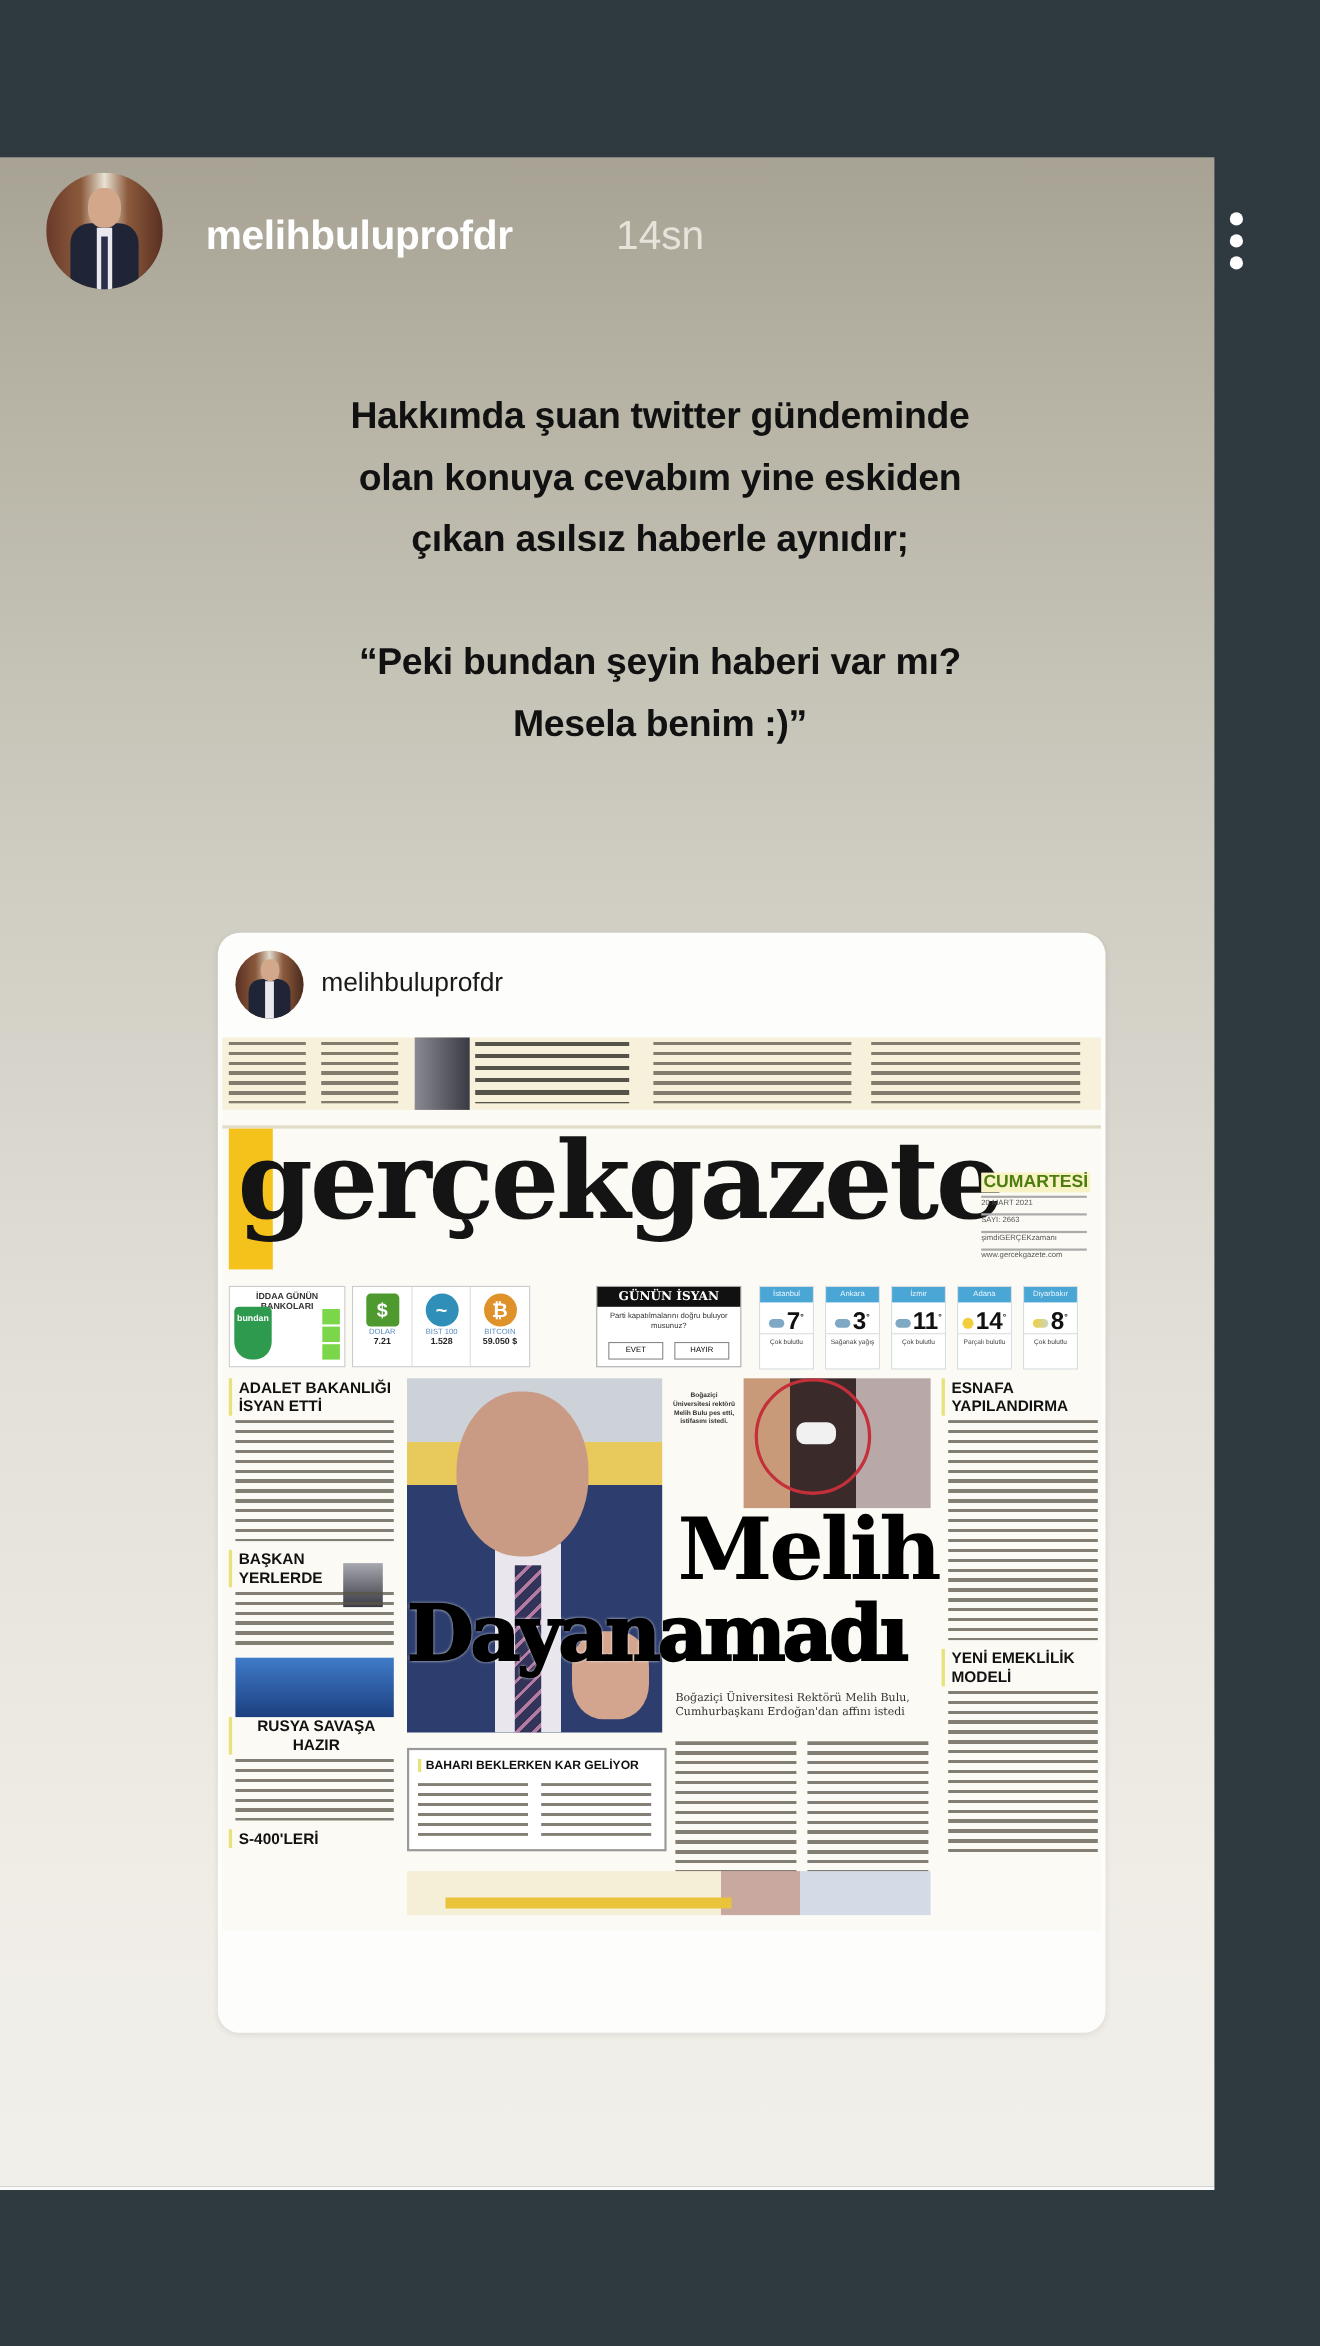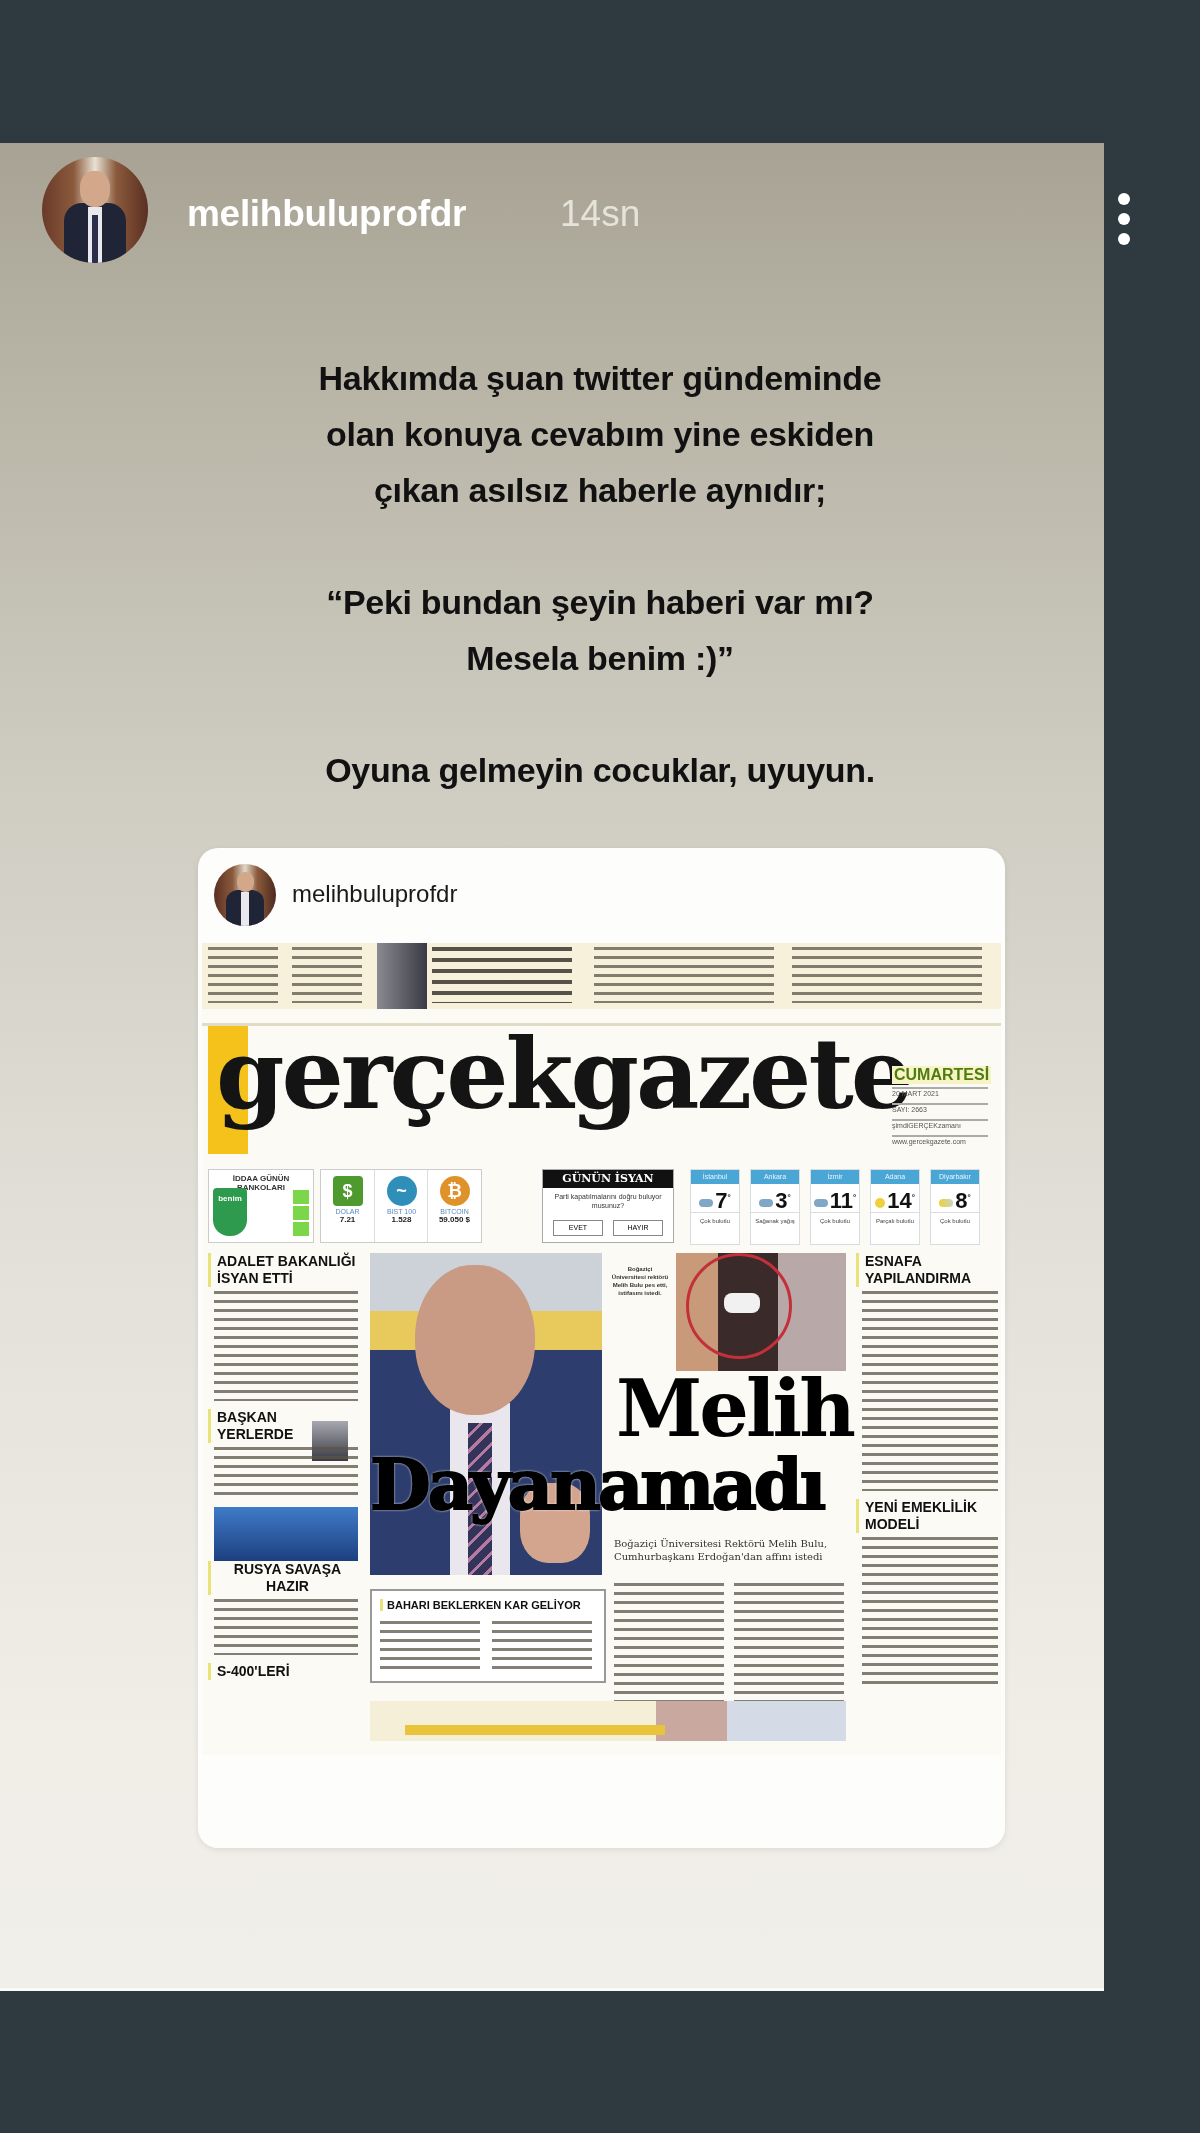--- a/index.html
+++ b/index.html
@@ -121,21 +121,20 @@
   </div>
 
   <div class="story-text">
     <p>Hakkımda şuan twitter gündeminde</p>
     <p>olan konuya cevabım yine eskiden</p>
     <p>çıkan asılsız haberle aynıdır;</p>
     <div class="gap"></div>
     <p>“Peki bundan şeyin haberi var mı?</p>
     <p>Mesela benim :)”</p>
     <div class="gap"></div>
-    <p>Oyuna gelmeyin cocuklar, uyuyun.</p>
   </div>
 
   <div class="card">
     <div class="card-header">
       <div class="card-avatar">
         <div class="suit"></div>
           <div class="shirt"></div>
           <div class="face"></div>
       </div>
       <div class="card-username">melihbuluprofdr</div>
@@ -160,21 +159,21 @@
           <div class="l">SAYI: 2663</div>
           <div class="l">şimdiGERÇEKzamanı</div>
           <div class="l">www.gercekgazete.com</div>
         </div>
       </div>
 
       <div class="widgets">
         <div class="w-iddaa">
           <div class="t">İDDAA GÜNÜN BANKOLARI</div>
           <div class="shield">
-              <span>benim</span>
+              <span>bundan</span>
             </div>
           <div class="box" style="top:20px;"></div>
           <div class="box" style="top:36px;"></div>
           <div class="box" style="top:52px;"></div>
         </div>
         <div class="w-fin">
           <div class="cell" style="left:0;">
             <div class="ic" style="background:#4e9a2e;border-radius:4px;">$</div>
             <div class="lbl">DOLAR</div>
             <div class="val">7.21</div>

